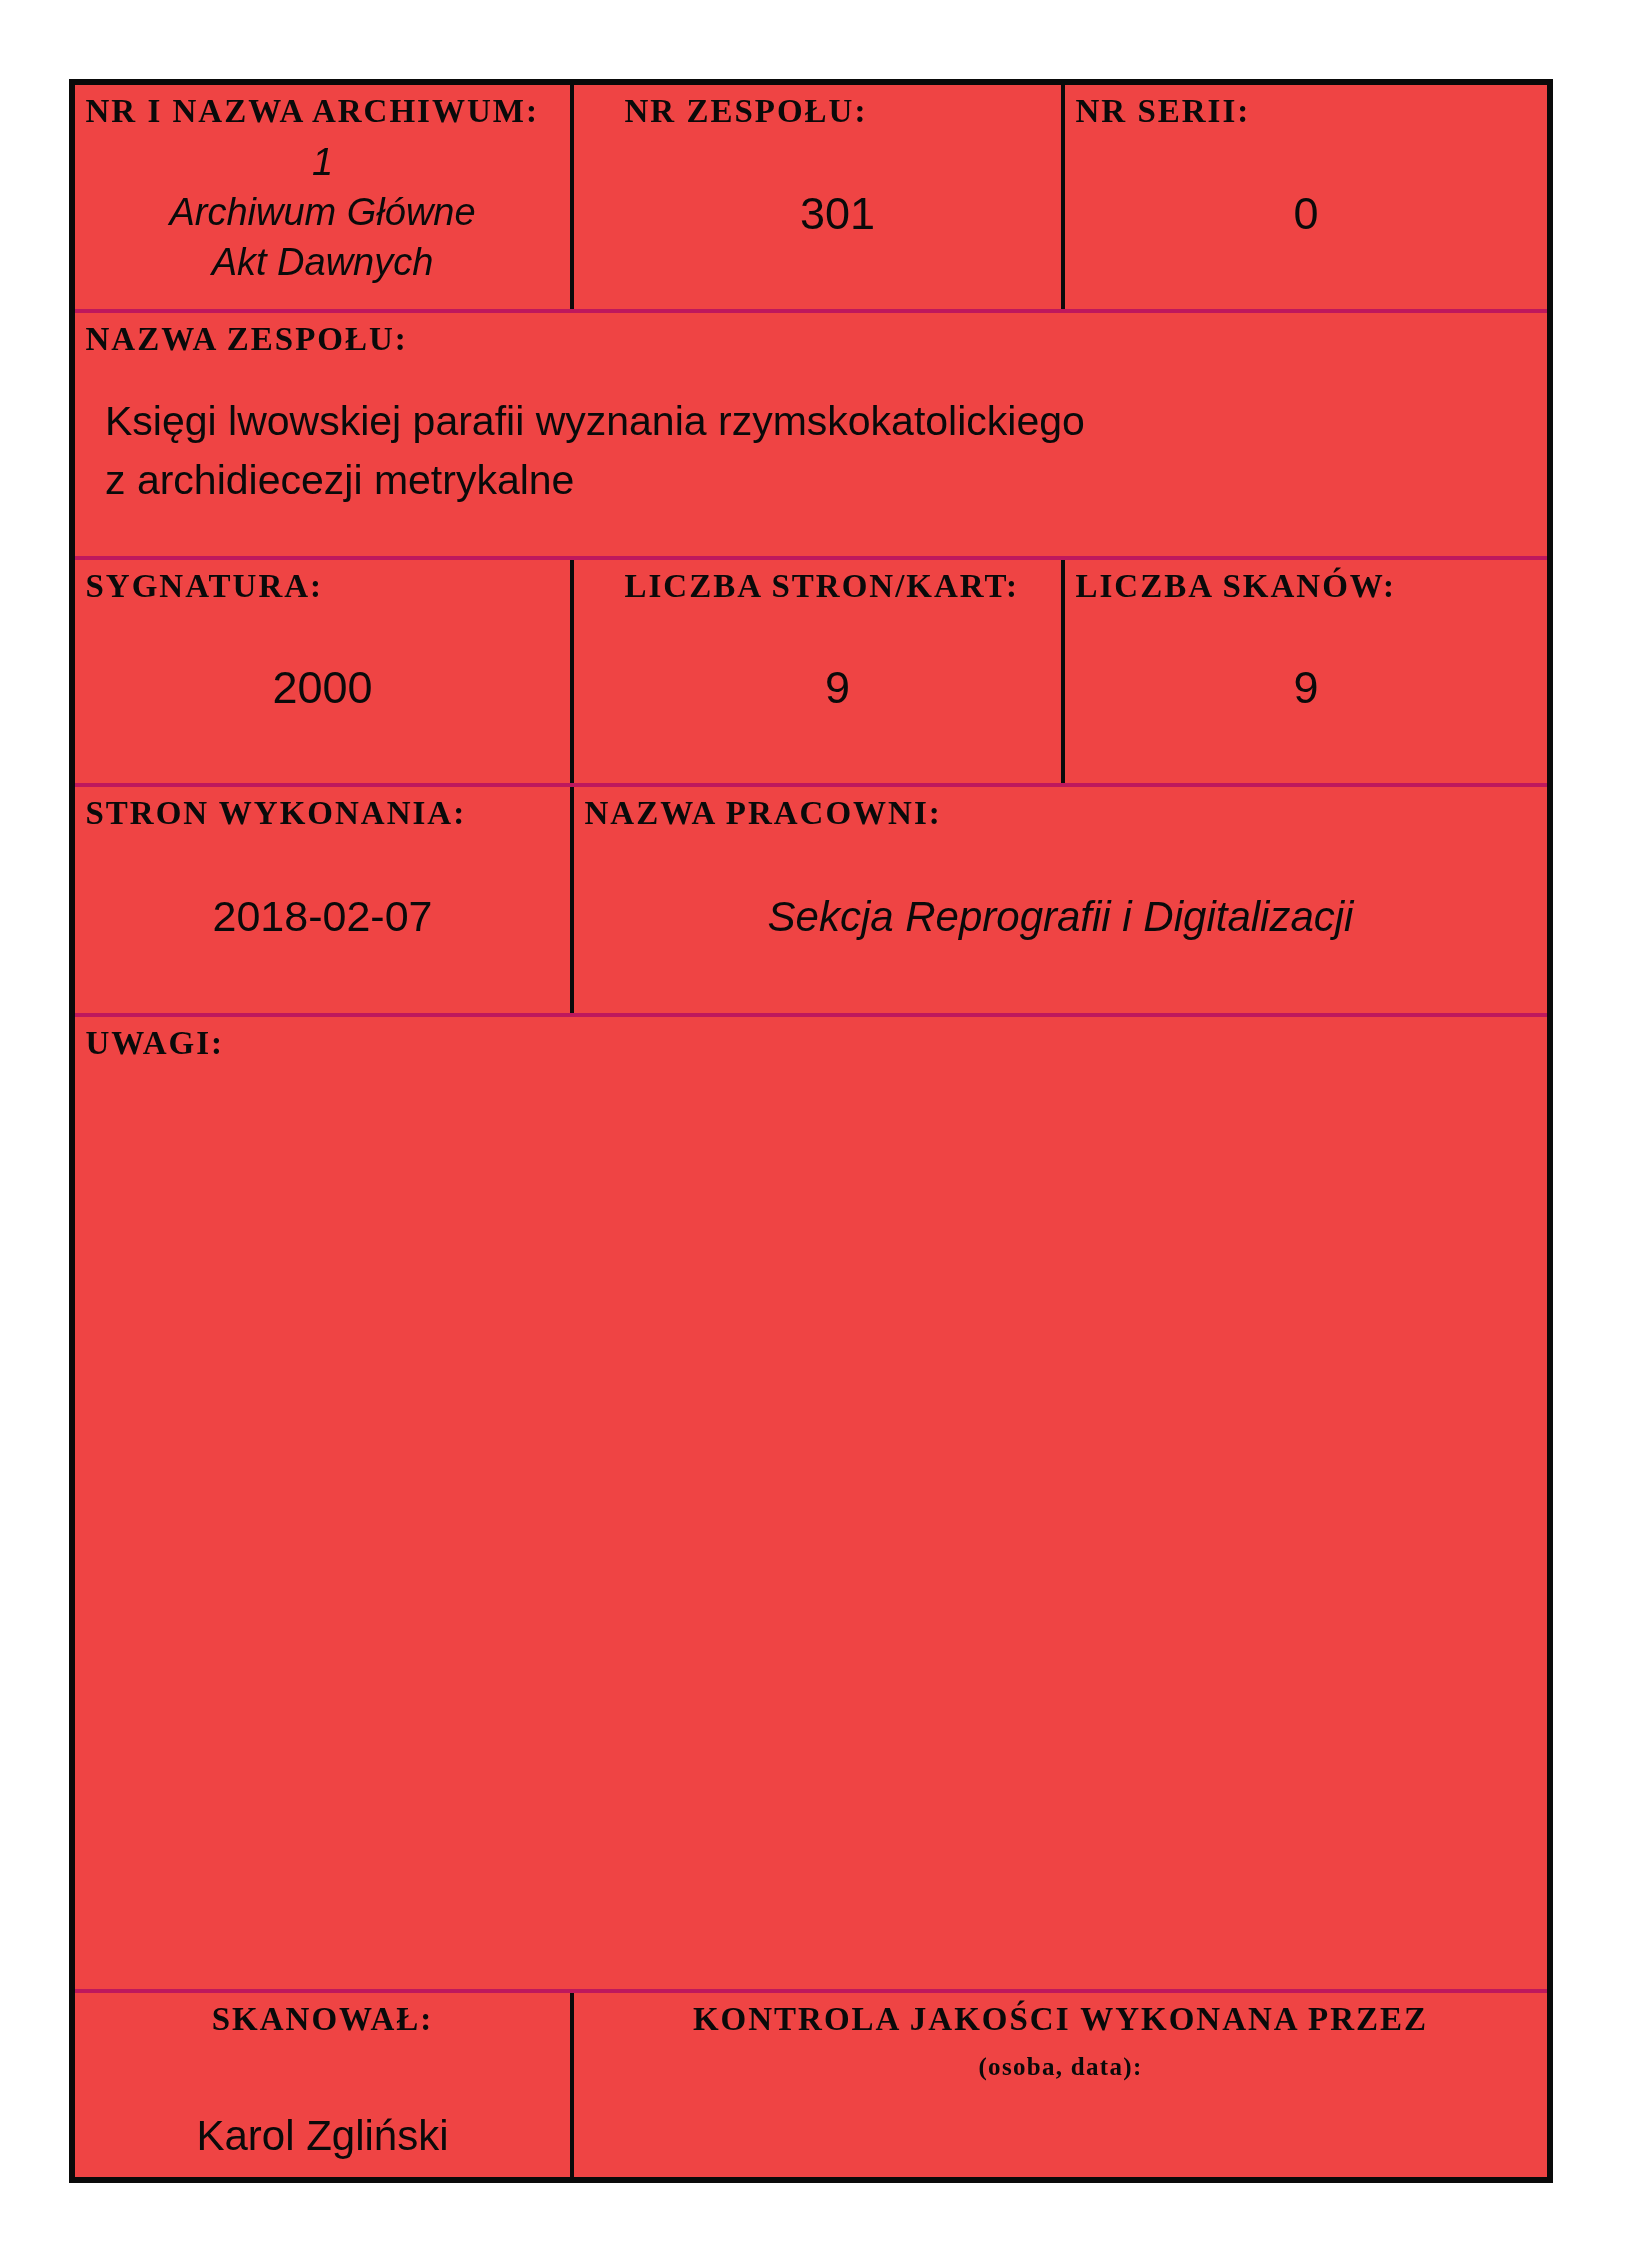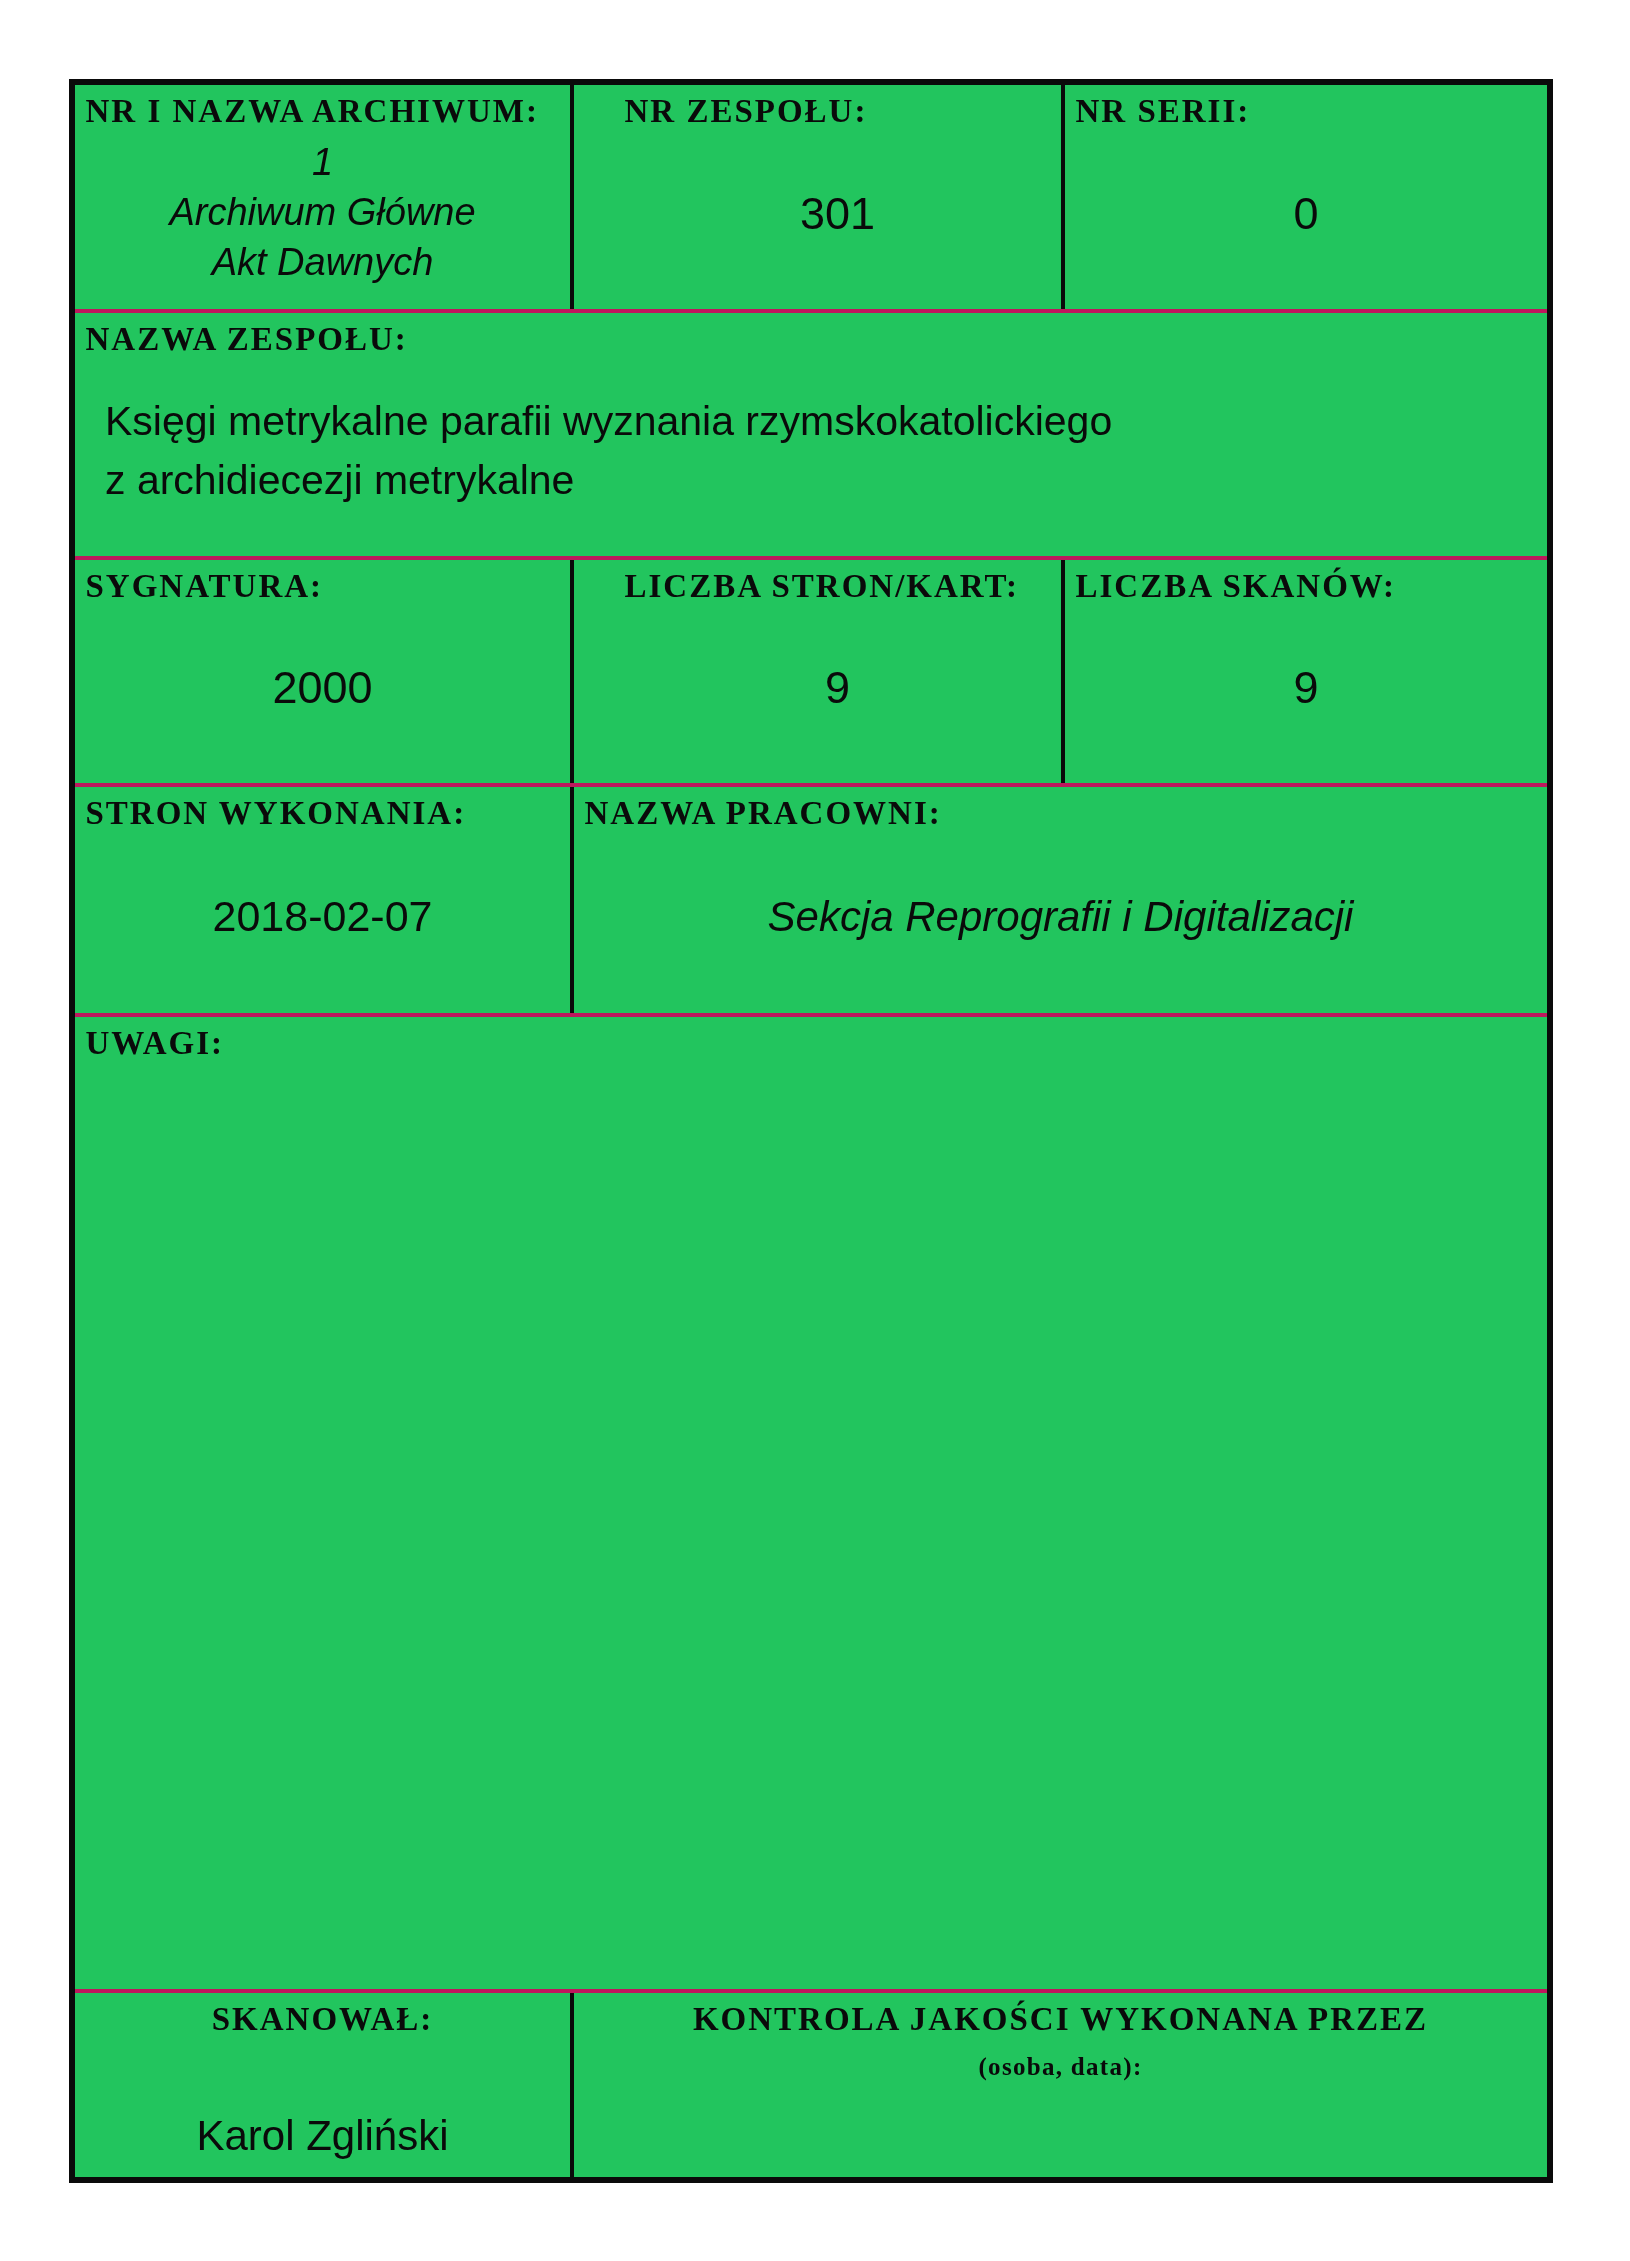--- a/index.html
+++ b/index.html
@@ -7,21 +7,21 @@
   body {
     width:1630px; height:2261px;
     position:relative;
     font-family:"Liberation Sans", sans-serif;
     color:#0a0a0a;
   }
   .sheet {
     position:absolute; left:69px; top:79px;
     width:1484px; height:2104px;
     border:6px solid #0a0a0a;
-    background:#22c55e;
+    background:#ef4444;
     display:flex; flex-direction:column;
   }
   .row { display:flex; flex-direction:row; width:100%; }
   .row + .row { border-top:4px solid #be185d; }
   .r1 { height:224px; }
   .r2 { height:247px; }
   .r3 { height:227px; }
   .r4 { height:230px; }
   .r5 { height:976px; flex:1; }
   .r6 { height:188px; }
@@ -89,21 +89,21 @@
     <div class="cell c3">
       <div class="label">NR SERII:</div>
       <div class="val-center">0</div>
     </div>
   </div>
 
   <div class="row r2">
     <div class="cell wide">
       <div class="label">NAZWA ZESPOŁU:</div>
       <div class="fond-lines">
-        <div>Księgi metrykalne parafii wyznania rzymskokatolickiego</div>
+        <div>Księgi lwowskiej parafii wyznania rzymskokatolickiego</div>
         <div>z archidiecezji metrykalne</div>
       </div>
 
     </div>
   </div>
 
   <div class="row r3">
     <div class="cell c1">
       <div class="label">SYGNATURA:</div>
       <div class="val-center">2000</div>

